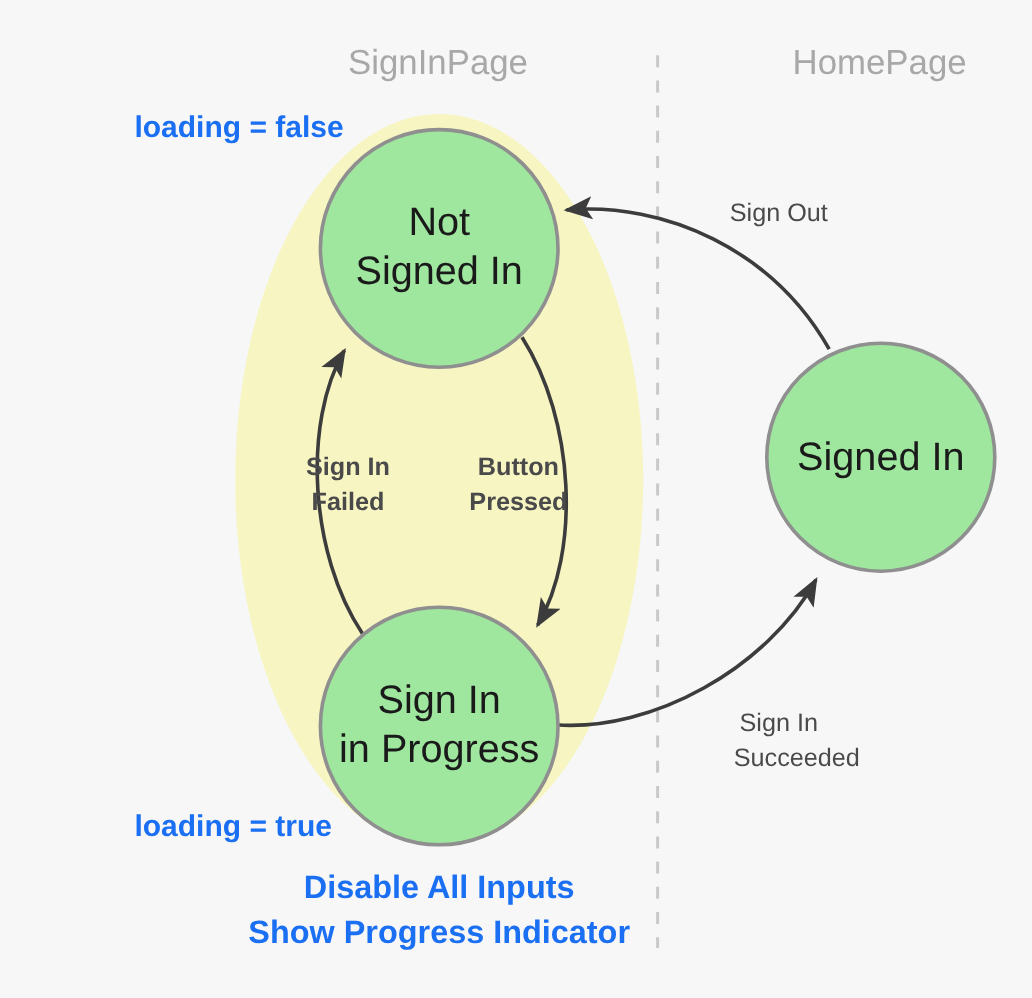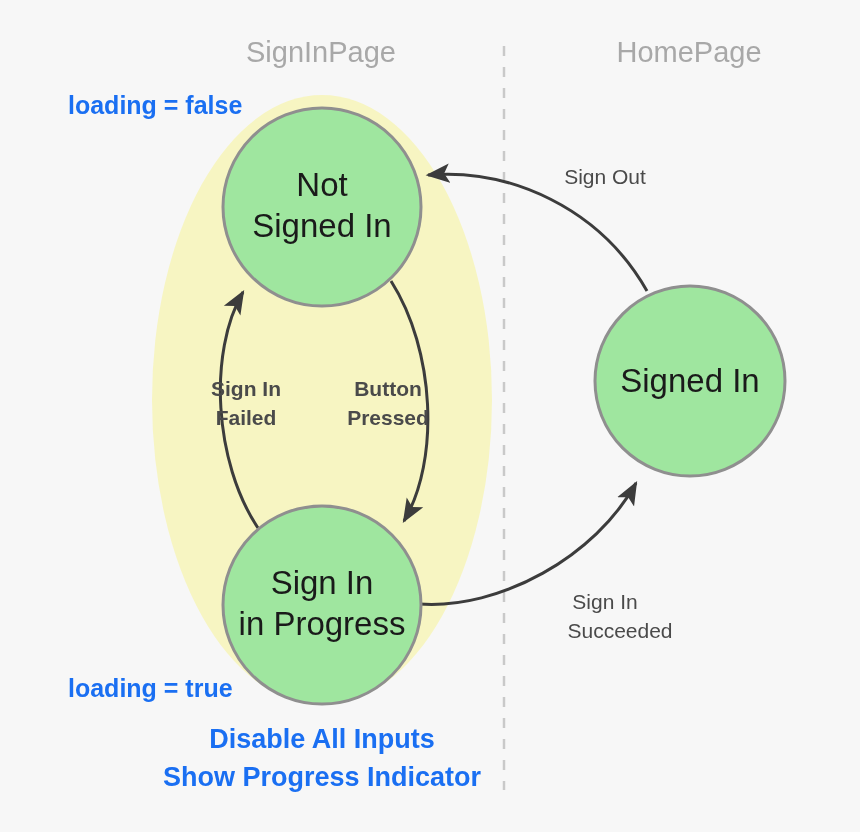--- a/index.html
+++ b/index.html
@@ -11,20 +11,21 @@
     width: 860px;
     height: 832px;
     background: #f7f7f7;
     font-family: "Liberation Sans", sans-serif;
     overflow: hidden;
   }
   #stage {
     position: relative;
     width: 704px;
     height: 832px;
+    margin-left: 44px;
   }
   #diagram-svg {
     position: absolute;
     top: 0;
     left: 0;
     width: 860px;
     height: 832px;
   }
   .col-header {
     fill: #a8a8a8;

